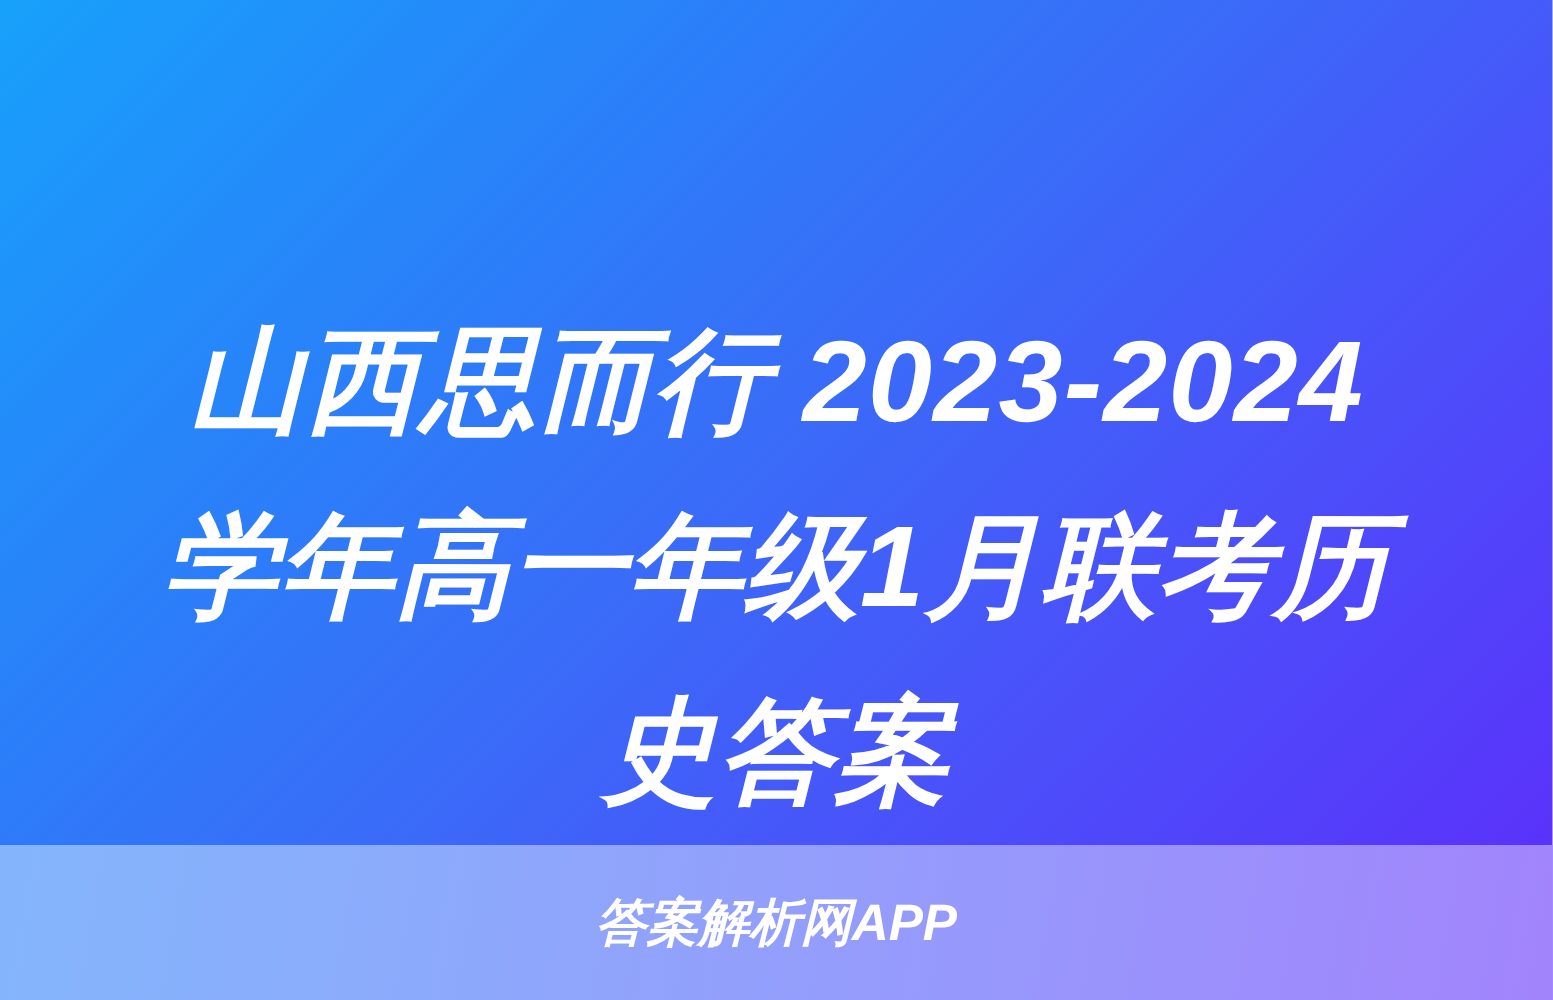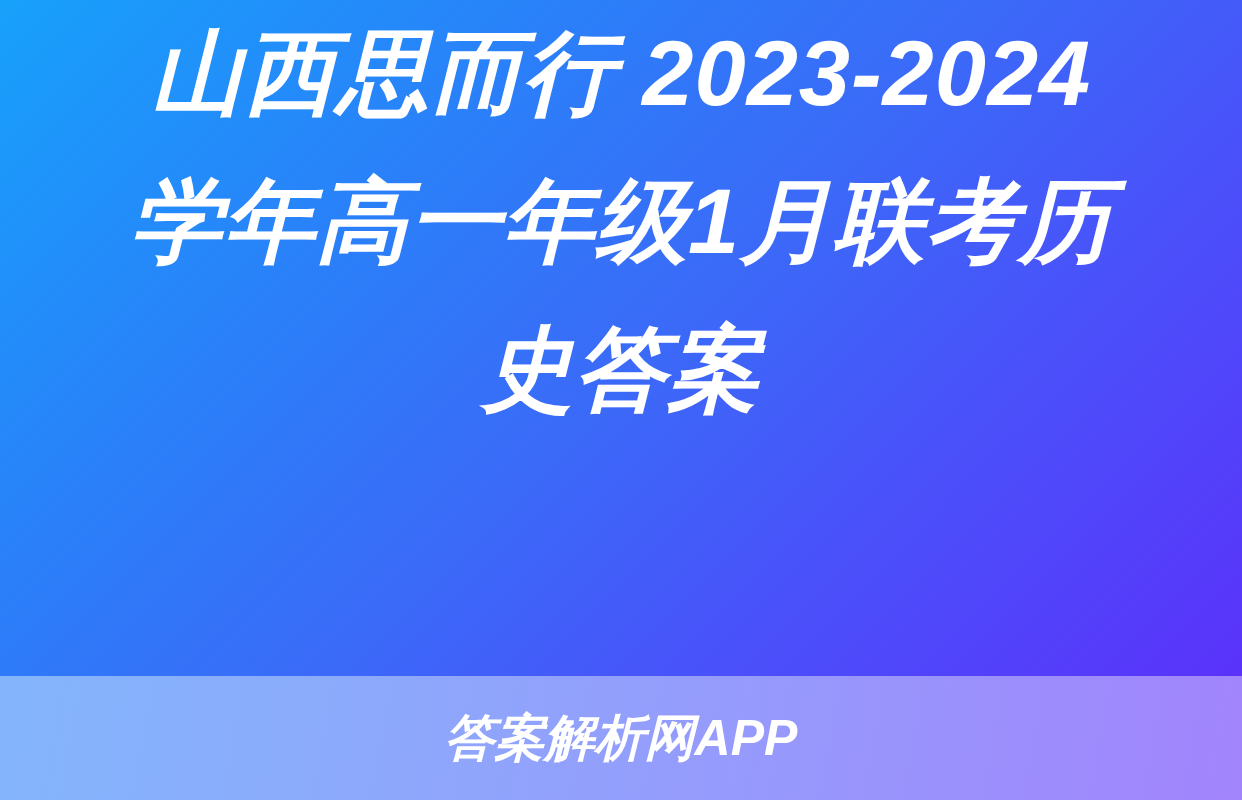--- a/index.html
+++ b/index.html
@@ -35,21 +35,21 @@
     position: absolute;
     left: 0;
     top: 0;
     width: 1242px;
     height: 676px;
     box-sizing: border-box;
     padding: 0 120px;
     display: flex;
     flex-direction: column;
     align-items: center;
-    justify-content: flex-start;
+    justify-content: flex-end;
   }
 
   .title-text {
     margin: 0;
     width: 100%;
     text-align: center;
     color: #ffffff;
     font-family: "Liberation Sans", "DejaVu Sans", sans-serif;
     font-size: 92px;
     line-height: 148px;
@@ -80,21 +80,21 @@
         #2a80f9 0%,
         #3a6bf8 30%,
         #4a51fa 60%,
         #5e2bfa 100%);
   }
 
   .footer-text {
     margin: 8px;
     color: #ffffff;
     font-family: "Liberation Sans", "DejaVu Sans", sans-serif;
-    font-size: 50px;
+    font-size: 41px;
     line-height: 52px;
     font-weight: 700;
     font-style: italic;
     letter-spacing: 0px;
     white-space: nowrap;
   }
 </style>
 </head>
 <body>
 

